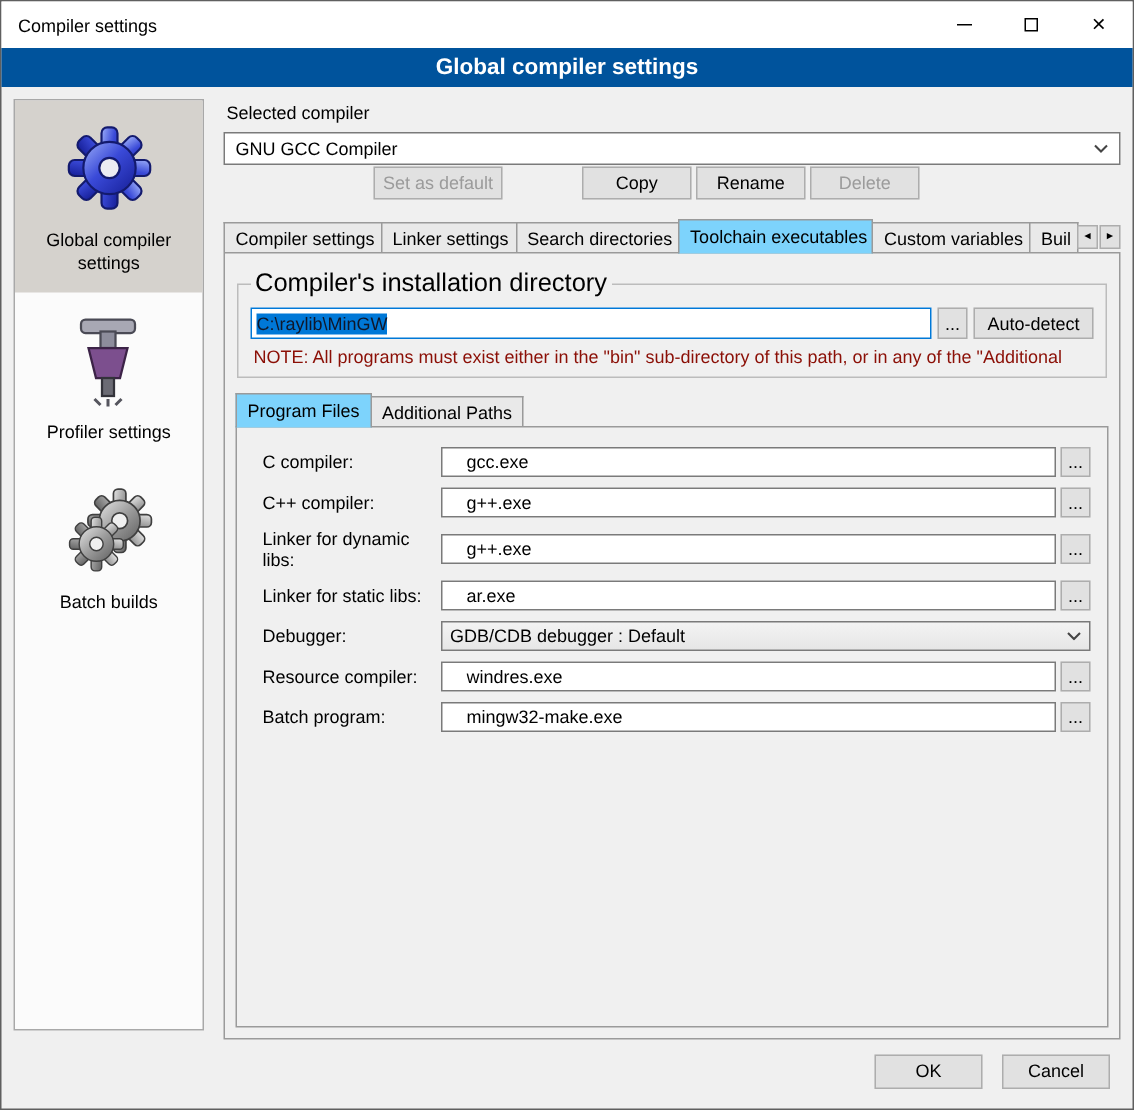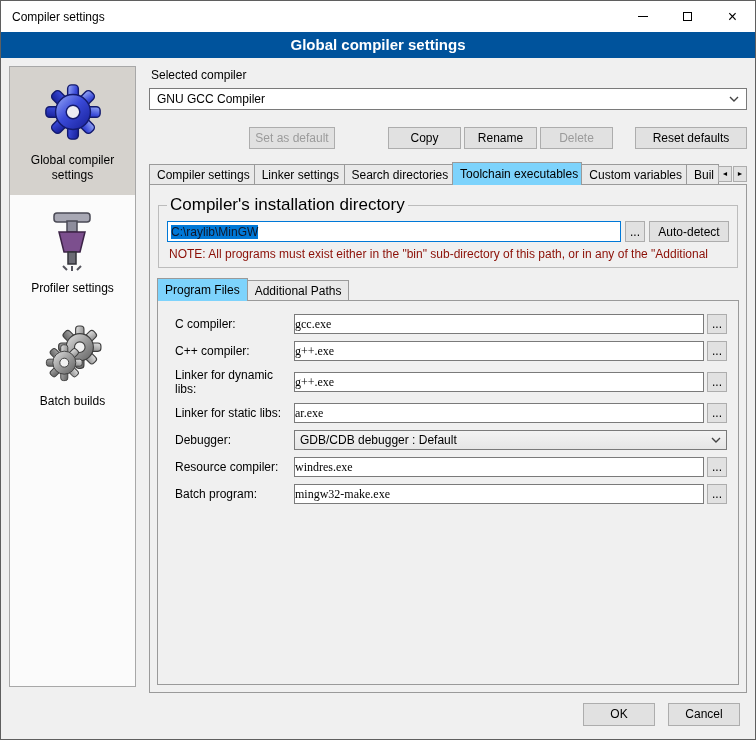--- a/index.html
+++ b/index.html
@@ -40,21 +40,21 @@
   .combo {
     height:22px; border:1px solid #7a7a7a; background:#fff;
     display:flex; align-items:center; padding:0 7px; gap:12px;
   }
   .combo .combo-text { flex:1; overflow:hidden; white-space:nowrap; }
   .btn {
     height:22px; background:#e1e1e1; border:1px solid #adadad;
     font-family:inherit; font-size:12px; color:#000; text-align:center;
   }
   .btn.disabled { color:#9b9b9b; }
-  .btnrow { display:flex; align-items:center; margin-top:17px; }
+  .btnrow { display:flex; align-items:center; margin-top:1px; }
   .btn-setdefault { width:86px; margin-left:100px; }
   .btn-copy { width:73px; margin-left:53px; }
   .btn-rename { width:73px; margin-left:3px; }
   .btn-delete { width:73px; margin-left:3px; }
   .btn-reset { width:112px; margin-left:auto; }
   
   .tabbar { display:flex; align-items:flex-end; margin-top:13px; position:relative; z-index:2; }
   .tab {
     background:#e9e9e9; border:1px solid #9a9a9a; border-bottom:none;
     padding:0 7px; height:20px; line-height:20px; margin-right:-1px;
@@ -83,21 +83,21 @@
   
   .subtabbar { display:flex; align-items:flex-end; margin-top:10px; position:relative; z-index:2; }
   .subpanel {
     flex:1; border:1px solid #9a9a9a; background:#f0f0f0;
     padding:13px 11px 0 9px; min-height:0;
   }
   .field-row { display:flex; align-items:center; margin-bottom:7px; }
   .field-row label { flex:0 0 127px; padding-left:8px; }
   .field-input {
     flex:1; height:20px; border:1px solid #7a7a7a; background:#fff;
-    padding:0 0; font-family:Liberation Serif, serif; font-size:12px; min-width:0;
+    padding:0 16px; font-family:Liberation Sans, sans-serif; font-size:12px; min-width:0;
   }
   .field-row .browse-btn { margin-left:3px; height:20px; }
   .combo.small { flex:1; height:20px; background:linear-gradient(#f3f3f3,#e6e6e6); padding:0 5px; }
   
   .footer { flex:0 0 42px; display:flex; align-items:center; justify-content:flex-end; gap:13px; padding:0 15px 8px 0; }
   .footer .btn { width:72px; height:23px; }
   .chev-svg { flex:0 0 auto; }
   .icon-wrap { line-height:0; }
 </style>
 </head>
@@ -192,21 +192,20 @@
         <svg class="chev-svg" width="10" height="6">
             <polyline points="1,1 5,5 9,1" fill="none" stroke="#444" stroke-width="1.4"></polyline>
           </svg>
       </div>
 
       <div class="btnrow">
         <button class="btn btn-setdefault disabled">Set as default</button>
         <button class="btn btn-copy">Copy</button>
         <button class="btn btn-rename">Rename</button>
         <button class="btn btn-delete disabled">Delete</button>
-        <button class="btn btn-reset">Reset defaults</button>
       </div>
 
       <div class="tabbar">
         <div class="tab">Compiler settings</div>
         <div class="tab">Linker settings</div>
         <div class="tab">Search directories</div>
         <div class="tab active">Toolchain executables</div>
         <div class="tab">Custom variables</div>
         <div class="tab truncated">Buil</div>
         <div class="tab-arrows">

